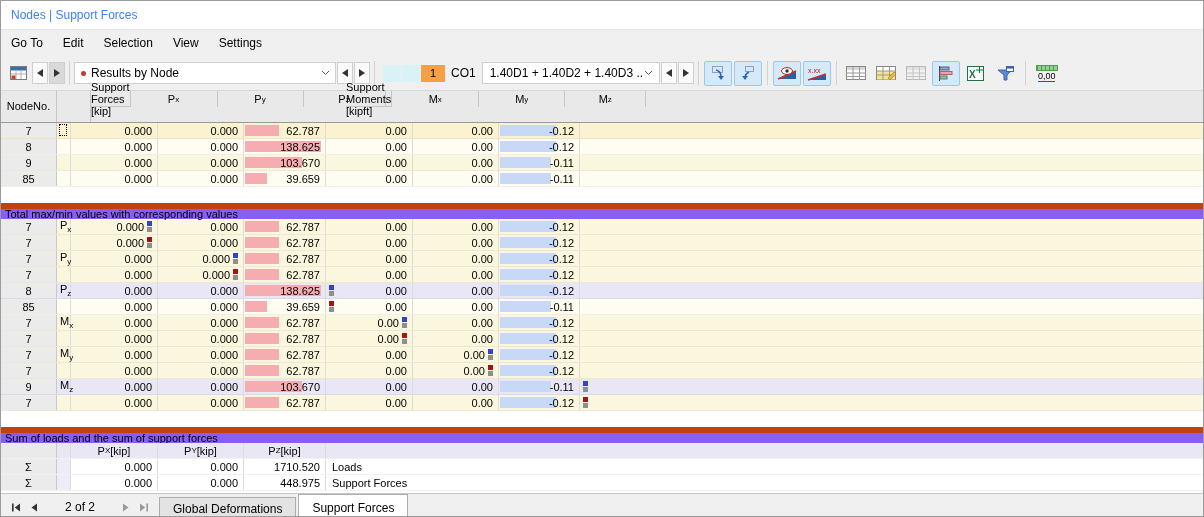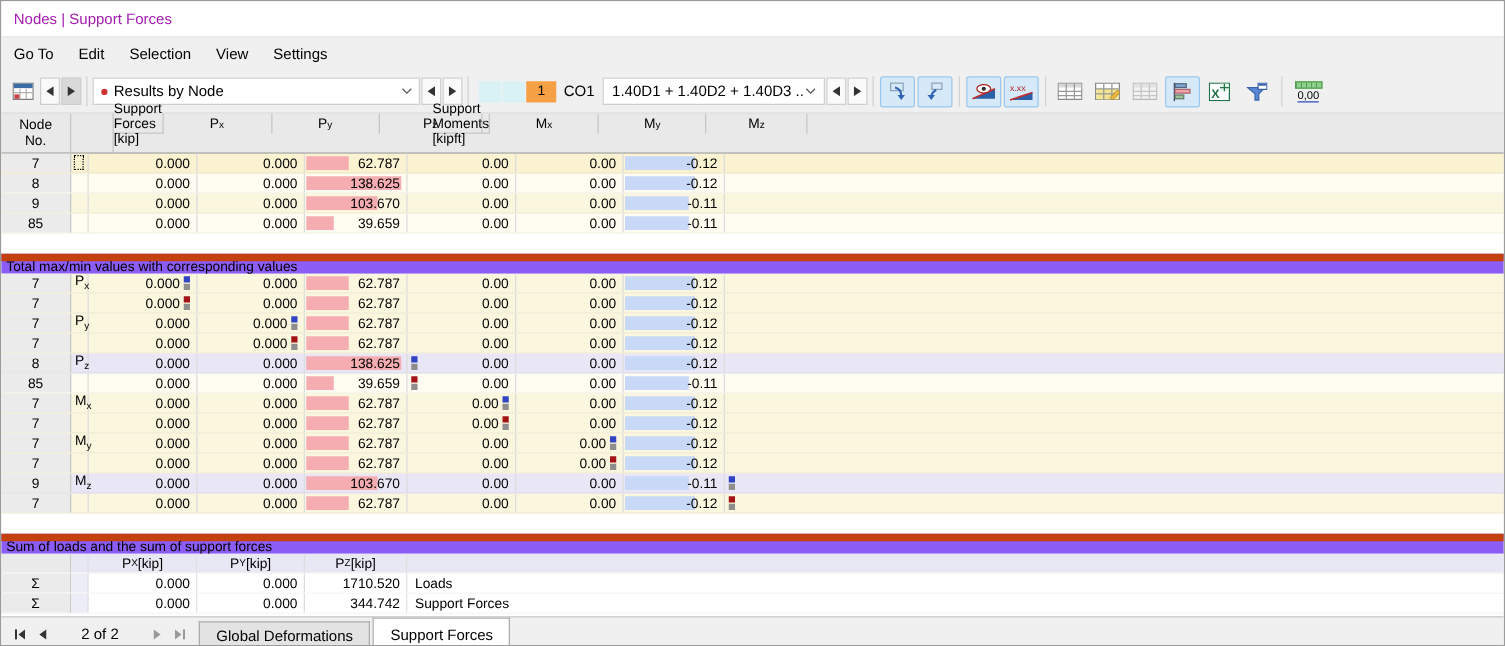--- a/index.html
+++ b/index.html
@@ -1,19 +1,19 @@
 <!DOCTYPE html>
 <html><head>
 <meta charset="utf-8">
 <style>
   html,body{margin:0;padding:0;background:#fff;}
   .window{width:1204px;height:517px;box-sizing:border-box;border:1px solid #9b9b9b;
     font-family:"Liberation Sans",sans-serif;background:#fff;position:relative;overflow:hidden;}
   
-  .titlebar{height:28px;display:flex;align-items:center;padding-left:10px;font-size:12px;color:#a21caf;background:#fff;}
+  .titlebar{height:28px;display:flex;align-items:center;padding-left:10px;font-size:12px;color:#3b82f6;background:#fff;}
   .menubar{height:26px;background:#f0f0f0;display:flex;align-items:center;font-size:12px;border-top:1px solid #e6e6e6;}
   .menu-item{padding:0 10px;height:100%;display:flex;align-items:center;cursor:default;}
   .toolbar{height:34px;background:#f0f0f0;display:flex;align-items:center;padding:0 4px;border-bottom:1px solid #d8d8d8;}
   .vsep{width:1px;height:24px;background:#d2d2d2;margin:0 4px;flex:none;}
   .tool-iconbtn{width:26px;height:24px;display:flex;align-items:center;justify-content:center;flex:none;}
   .combo{height:22px;background:#fff;border:1px solid #cfcfcf;display:flex;align-items:center;
     font-size:12px;padding:0 4px;box-sizing:border-box;flex:none;}
   .combo-text{flex:1;white-space:nowrap;overflow:hidden;padding:0 3px;}
   .chev{flex:none;width:12px;display:flex;justify-content:center;}
   .navbtn{width:16px;height:22px;box-sizing:border-box;border:1px solid #cfcfcf;background:#fafafa;
@@ -30,21 +30,21 @@
   .tbtn.toggled{background:#d6e9f9;border-color:#9ac8ee;}
   .dec-btn{width:32px;height:25px;display:flex;flex-direction:column;align-items:center;justify-content:center;flex:none;margin:0 1px;}
   .dec-ruler{width:22px;height:6px;background:#8fd08f;border:1px solid #4f9e4f;box-sizing:border-box;
     background-image:repeating-linear-gradient(90deg,#4f9e4f 0 1px,transparent 1px 4px);}
   .dec-text{font-size:9px;line-height:10px;border-bottom:1px solid #2b49c8;}
   
   .thead{display:flex;height:32px;box-sizing:border-box;background:#e9e9e9;border-bottom:1px solid #9a9a9a;font-size:11px;}
   .hstack{display:flex;flex-direction:column;flex:none;}
   .hgroup{display:flex;flex-direction:row;flex:none;}
   .hcell{box-sizing:border-box;border-right:1px solid #c6c6c6;display:flex;align-items:center;justify-content:center;height:16px;}
-  .hcell.tall{height:32px;flex-direction:column;justify-content:center;line-height:13px;}
+  .hcell.tall{height:32px;flex-direction:row;justify-content:center;line-height:13px;}
   .hcell.groupcap{border-bottom:1px solid #c6c6c6;}
   .hrow{display:flex;}
   sub{font-size:8px;}
   .w-node{width:56px;}.w-sel{width:34px;}.w-px{width:87px;}.w-py{width:86px;}.w-pz{width:82px;}
   .w-mx{width:87px;}.w-my{width:86px;}.w-mz{width:81px;}
   .hgroup.fill{flex:1;}
   .hgroup.fill .hcell{border-right:none;}
   .tbody{font-size:11px;}
   .trow{display:flex;height:16px;box-sizing:border-box;border-bottom:1px solid rgba(0,0,0,0.055);}
   .bg-sel{background:#faf2d0;}
@@ -866,21 +866,21 @@
           <span>Σ</span>
         </div>
       <div class="c col-sel"></div>
       <div class="c col-px num">
           <span class="val">0.000</span>
         </div>
       <div class="c col-py num">
           <span class="val">0.000</span>
         </div>
       <div class="c col-pz num">
-          <span class="val">344.742</span>
+          <span class="val">448.975</span>
         </div>
       <div class="c col-rest">
           <span>Support Forces</span>
         </div>
     </div>
     <div class="filler"></div>
   </div>
 
   <div class="tabbar">
     <div class="pager">

